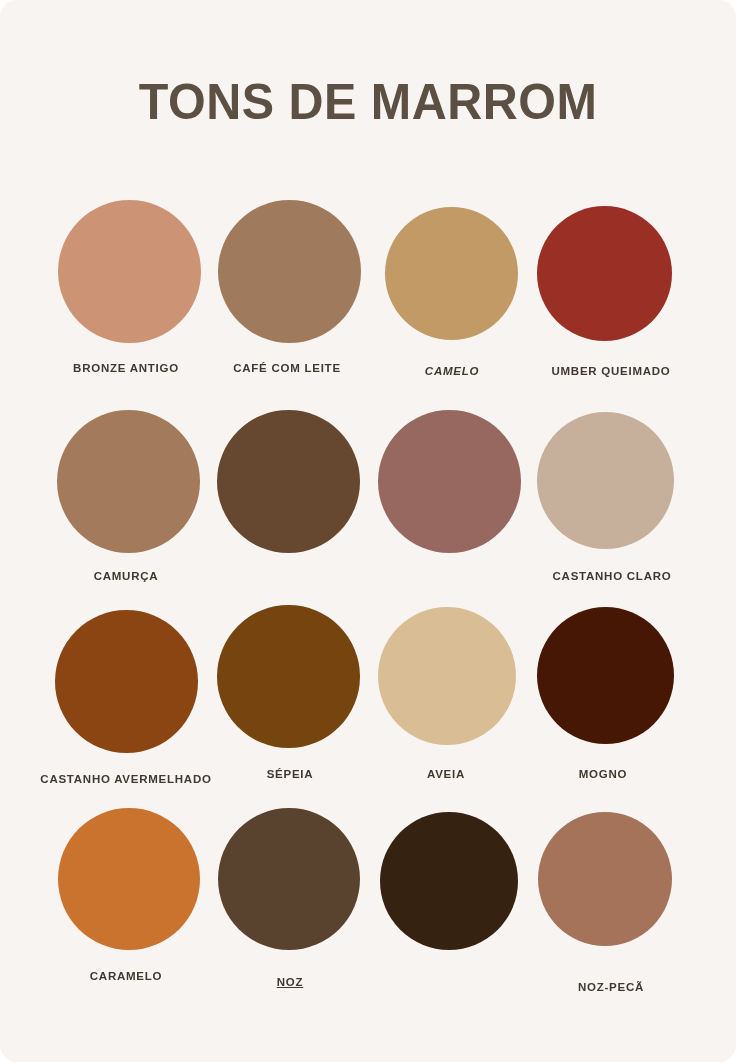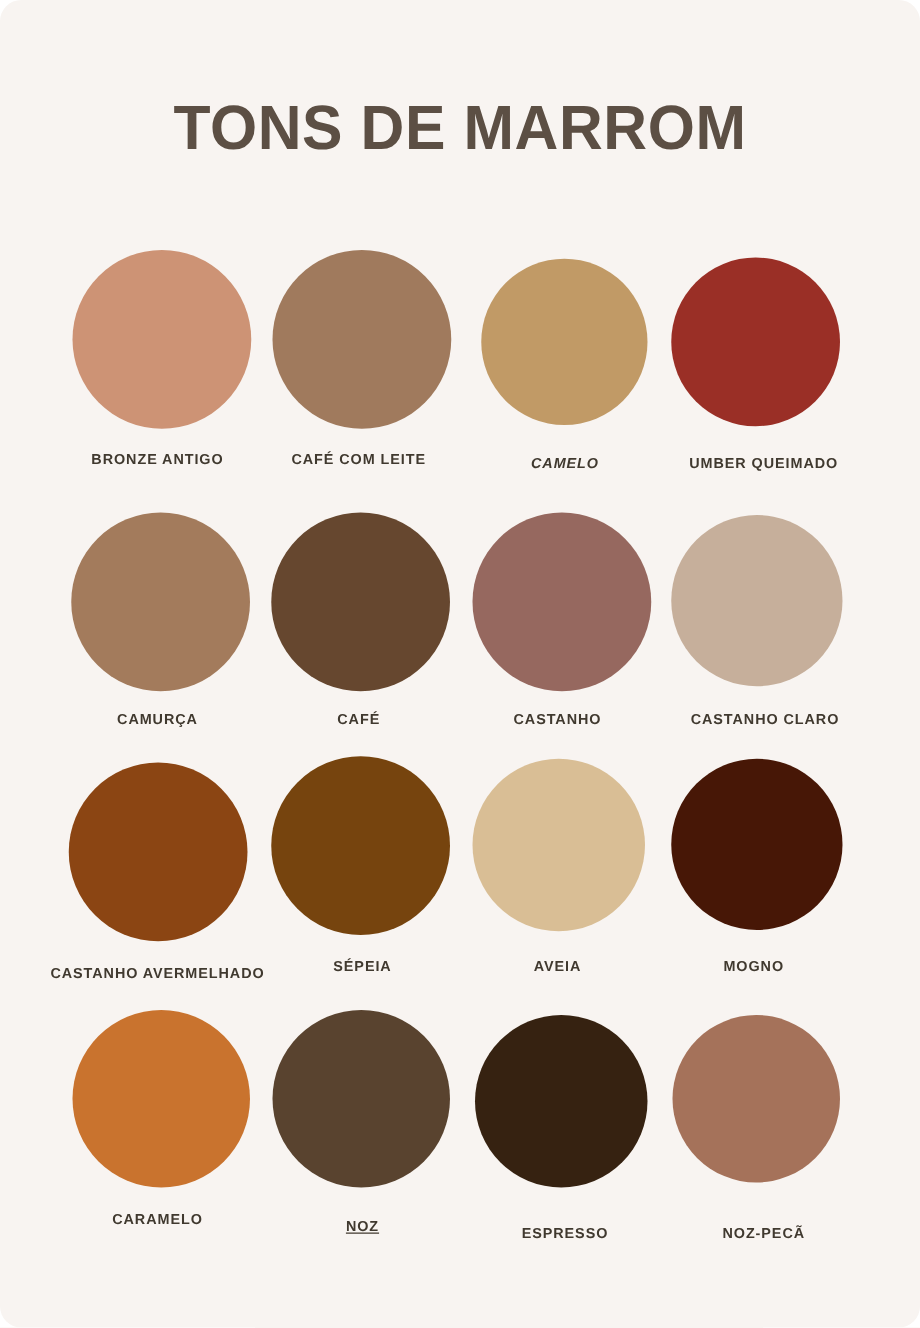--- a/index.html
+++ b/index.html
@@ -82,25 +82,23 @@
       <div class="swatch" style="left: 537px; top: 206px; width: 135px; height: 135px;">
         <div class="swatch-dot" style="width: 135px; height: 135px; background: rgb(154, 47, 38);"></div>
         <div class="swatch-label" style="left: -126px; top: 158px; width: 400px; color: rgb(64, 57, 47);">UMBER QUEIMADO</div>
       </div>
       <div class="swatch" style="left: 57px; top: 410px; width: 143px; height: 143px;">
         <div class="swatch-dot" style="width: 143px; height: 143px; background: rgb(163, 123, 92);"></div>
         <div class="swatch-label" style="left: -131px; top: 159px; width: 400px; color: rgb(64, 57, 47);">CAMURÇA</div>
       </div>
       <div class="swatch" style="left: 217px; top: 410px; width: 143px; height: 143px;">
         <div class="swatch-dot" style="width: 143px; height: 143px; background: rgb(102, 71, 47);"></div>
-        <div class="swatch-label" style="left: -130px; top: 159px; width: 400px; color: rgb(64, 57, 47);">CAFÉ</div>
       </div>
       <div class="swatch" style="left: 378px; top: 410px; width: 143px; height: 143px;">
         <div class="swatch-dot" style="width: 143px; height: 143px; background: rgb(150, 104, 95);"></div>
-        <div class="swatch-label" style="left: -132px; top: 159px; width: 400px; color: rgb(64, 57, 47);">CASTANHO</div>
       </div>
       <div class="swatch" style="left: 537px; top: 412px; width: 137px; height: 137px;">
         <div class="swatch-dot" style="width: 137px; height: 137px; background: rgb(198, 175, 155);"></div>
         <div class="swatch-label" style="left: -125px; top: 157px; width: 400px; color: rgb(64, 57, 47);">CASTANHO CLARO</div>
       </div>
       <div class="swatch" style="left: 55px; top: 610px; width: 143px; height: 143px;">
         <div class="swatch-dot" style="width: 143px; height: 143px; background: rgb(139, 69, 19);"></div>
         <div class="swatch-label" style="left: -129px; top: 162px; width: 400px; color: rgb(64, 57, 47);">CASTANHO AVERMELHADO</div>
       </div>
       <div class="swatch" style="left: 217px; top: 605px; width: 143px; height: 143px;">
@@ -118,21 +116,20 @@
       <div class="swatch" style="left: 58px; top: 808px; width: 142px; height: 142px;">
         <div class="swatch-dot" style="width: 142px; height: 142px; background: rgb(201, 115, 46);"></div>
         <div class="swatch-label" style="left: -132px; top: 161px; width: 400px; color: rgb(64, 57, 47);">CARAMELO</div>
       </div>
       <div class="swatch" style="left: 218px; top: 808px; width: 142px; height: 142px;">
         <div class="swatch-dot" style="width: 142px; height: 142px; background: rgb(89, 67, 47);"></div>
         <div class="swatch-label" style="left: -128px; top: 167px; width: 400px; color: rgb(64, 57, 47); text-decoration: underline;">NOZ</div>
       </div>
       <div class="swatch" style="left: 380px; top: 812px; width: 138px; height: 138px;">
         <div class="swatch-dot" style="width: 138px; height: 138px; background: rgb(54, 34, 17);"></div>
-        <div class="swatch-label" style="left: -128px; top: 168px; width: 400px; color: rgb(64, 57, 47);">ESPRESSO</div>
       </div>
       <div class="swatch" style="left: 538px; top: 812px; width: 134px; height: 134px;">
         <div class="swatch-dot" style="width: 134px; height: 134px; background: rgb(165, 114, 90);"></div>
         <div class="swatch-label" style="left: -127px; top: 168px; width: 400px; color: rgb(64, 57, 47);">NOZ-PECÃ</div>
       </div>
     </div>
 
 </div>
 
 </body></html>

